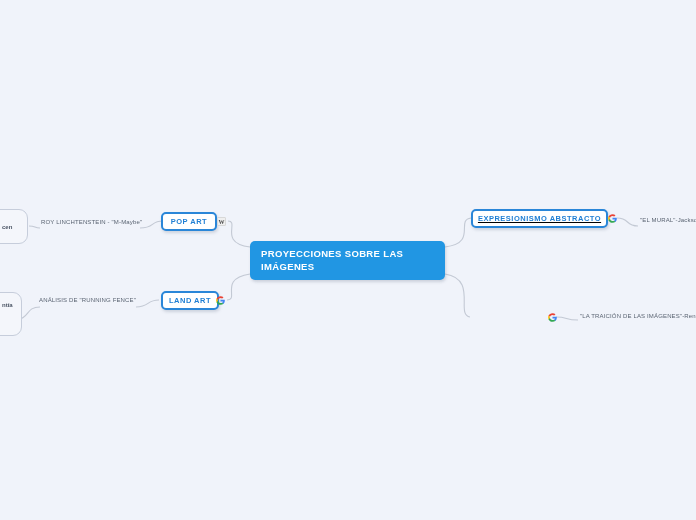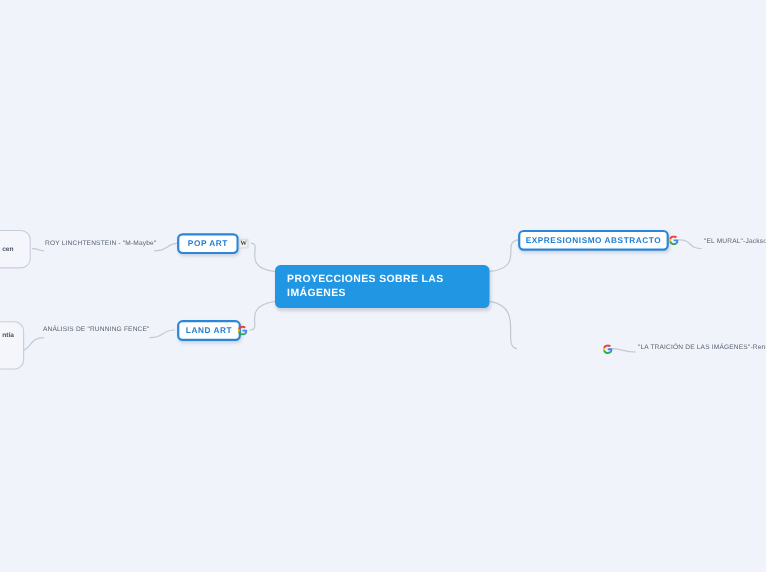--- a/index.html
+++ b/index.html
@@ -182,21 +182,21 @@
   </svg>
 
   <div class="leaf-node" style="left:39px; top:296px;">
     <span>ANÁLISIS DE "RUNNING FENCE"</span>
   </div>
 
   <div class="edge-box" style="left:-26px; top:292px; width:48px; height:44px;">
     <span class="edge-box-label" style="margin-left:24px; margin-bottom:18px;">ntía</span>
   </div>
 
-  <div class="branch-node" style="left:471px; top:209px; width:137px;">
+  <div class="branch-node" style="left:471px; top:209px; width:137px;text-decoration:underline;">
     <span class="branch-label">EXPRESIONISMO ABSTRACTO</span>
   </div>
   <svg class="src-icon" style="left:608px; top:214px;" viewBox="0 0 24 24" xmlns="http://www.w3.org/2000/svg">
     <path fill="#EA4335" d="M12 5.04c1.77 0 3.35.61 4.6 1.8l3.42-3.42C17.95 1.48 15.24.4 12 .4 7.3.4 3.25 3.1 1.28 7.02l3.99 3.1C6.21 7.3 8.87 5.04 12 5.04z"></path>
     <path fill="#4285F4" d="M23.5 12.27c0-.85-.08-1.67-.22-2.45H12v4.64h6.45c-.28 1.5-1.12 2.78-2.38 3.63l3.85 2.99c2.25-2.08 3.58-5.15 3.58-8.81z"></path>
     <path fill="#FBBC05" d="M5.27 14.12a7.1 7.1 0 0 1-.37-2.12c0-.74.13-1.45.37-2.12l-3.99-3.1A11.6 11.6 0 0 0 .4 12c0 1.87.45 3.64 1.28 5.22l3.99-3.1z"></path>
     <path fill="#34A853" d="M12 23.6c3.24 0 5.96-1.07 7.92-2.9l-3.85-2.99c-1.07.72-2.45 1.15-4.07 1.15-3.13 0-5.79-2.26-6.73-5.3l-3.99 3.1C3.25 20.9 7.3 23.6 12 23.6z"></path>
   </svg>
 
   <div class="leaf-node" style="left:640px; top:216px;">

